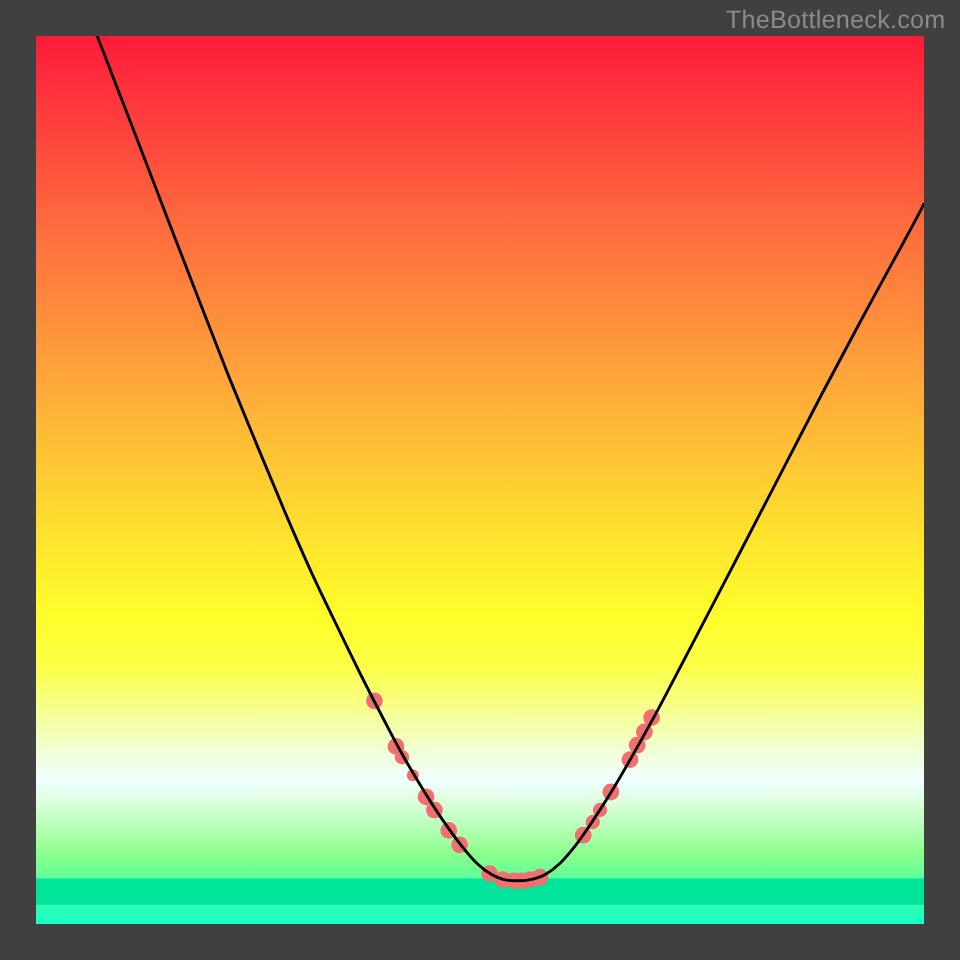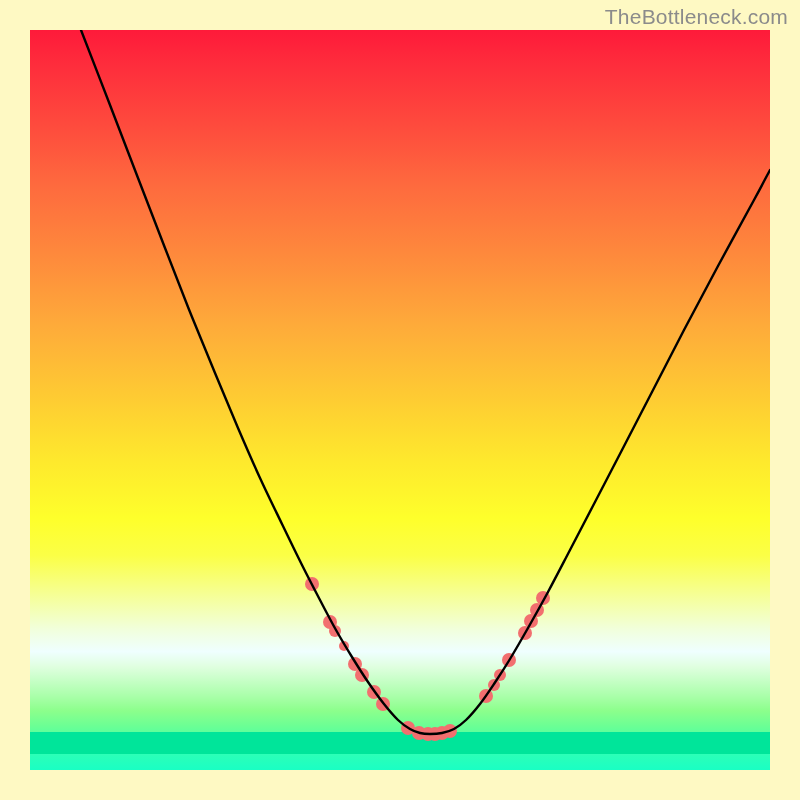--- a/index.html
+++ b/index.html
@@ -9,21 +9,21 @@
     height: 800px;
     background: #000000;
     overflow: hidden;
   }
   .outer {
     position: absolute;
     left: 0;
     top: 0;
     width: 800px;
     height: 800px;
-    background: #fef9c3;
+    background: #404040;
   }
   .plot {
     position: absolute;
     left: 30px;
     top: 30px;
     width: 740px;
     height: 740px;
     overflow: hidden;
   }
   .gradient {

